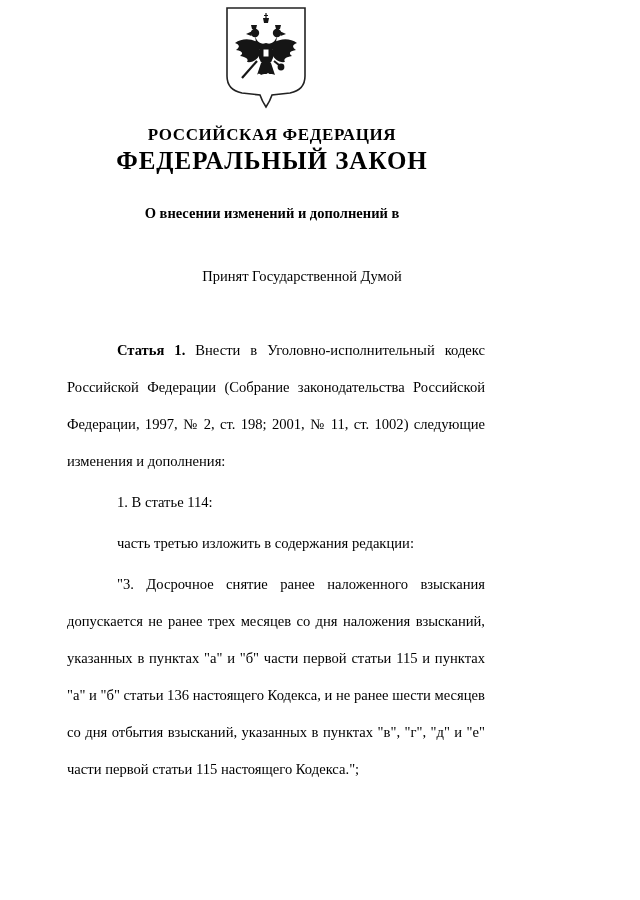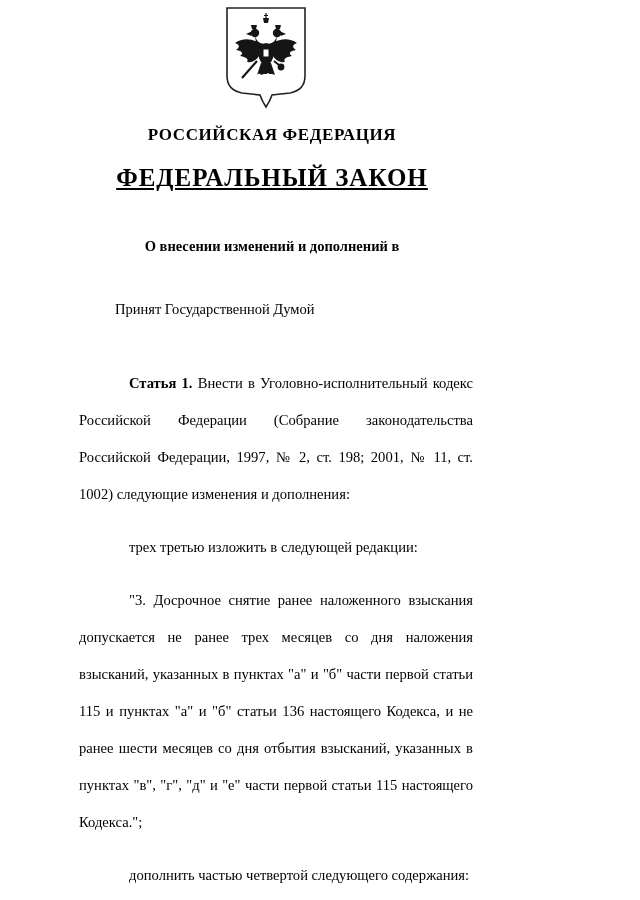--- a/index.html
+++ b/index.html
@@ -14,42 +14,41 @@
   .emblem { width: 88px; margin: 5px auto 0; transform: translateX(-6px); }
 
   .country {
     text-align: center; font-weight: bold;
     font-size: 17px; letter-spacing: 0.6px;
     margin-top: 10px;
   }
   .doctype {
     text-align: center; font-weight: bold;
     font-size: 25px; letter-spacing: 1px;
-    margin-top: 19px;
-    text-decoration: underline;
+    margin-top: 2px;
   }
   .subtitle {
     text-align: center; font-weight: bold;
     font-size: 14.5px; line-height: 20px;
-    margin-top: 44px;
+    margin-top: 28px;
   }
 
   .adoption {
     margin: 40px 55px 0 115px;
     font-size: 14.5px;
   }
-  .adoption-row { display: flex; justify-content: flex-start; line-height: 27px; }
+  .adoption-row { display: flex; justify-content: center; line-height: 27px; }
 
   .body-text {
     margin: 42px 55px 0 63px;
     font-size: 14.6px;
     line-height: 37px;
     text-align: justify;
   }
-  .body-text p { margin: 16px; text-indent: 50px; }
+  .body-text p { margin: 4px; text-indent: 50px; }
   .bold { font-weight: bold; }
 </style>
 </head>
 <body>
 
 <div class="page">
 
   <div class="emblem">
     <svg viewBox="0 0 88 106" width="88" height="106">
       <path d="M5 3 H83 V71 C83 81 78 86 68 88 L50 90 C48 96 46 99 44 102 C42 99 40 96 38 90 L20 88 C10 86 5 81 5 71 Z" fill="#ffffff" stroke="#222222" stroke-width="1.6"></path>
@@ -84,18 +83,18 @@
   </div>
 
   <div class="adoption">
     <div class="adoption-row">
       <span>Принят Государственной Думой</span>
     </div>
   </div>
 
   <div class="body-text">
     <p><span class="bold">Статья 1.</span><span> Внести в Уголовно-исполнительный кодекс Российской Федерации (Собрание законодательства Российской Федерации, 1997, № 2, ст. 198; 2001, № 11, ст. 1002) следующие изменения и дополнения:</span></p>
-    <p>трех третью изложить в следующей редакции:</p>
+    <p>1. В статье 114:</p>
+    <p>часть третью изложить в содержания редакции:</p>
     <p>"3. Досрочное снятие ранее наложенного взыскания допускается не ранее трех месяцев со дня наложения взысканий, указанных в пунктах "а" и "б" части первой статьи 115 и пунктах "а" и "б" статьи 136 настоящего Кодекса, и не ранее шести месяцев со дня отбытия взысканий, указанных в пунктах "в", "г", "д" и "е" части первой статьи 115 настоящего Кодекса.";</p>
-    <p>дополнить частью четвертой следующего содержания:</p>
   </div>
 
 </div>
 
 </body></html>

